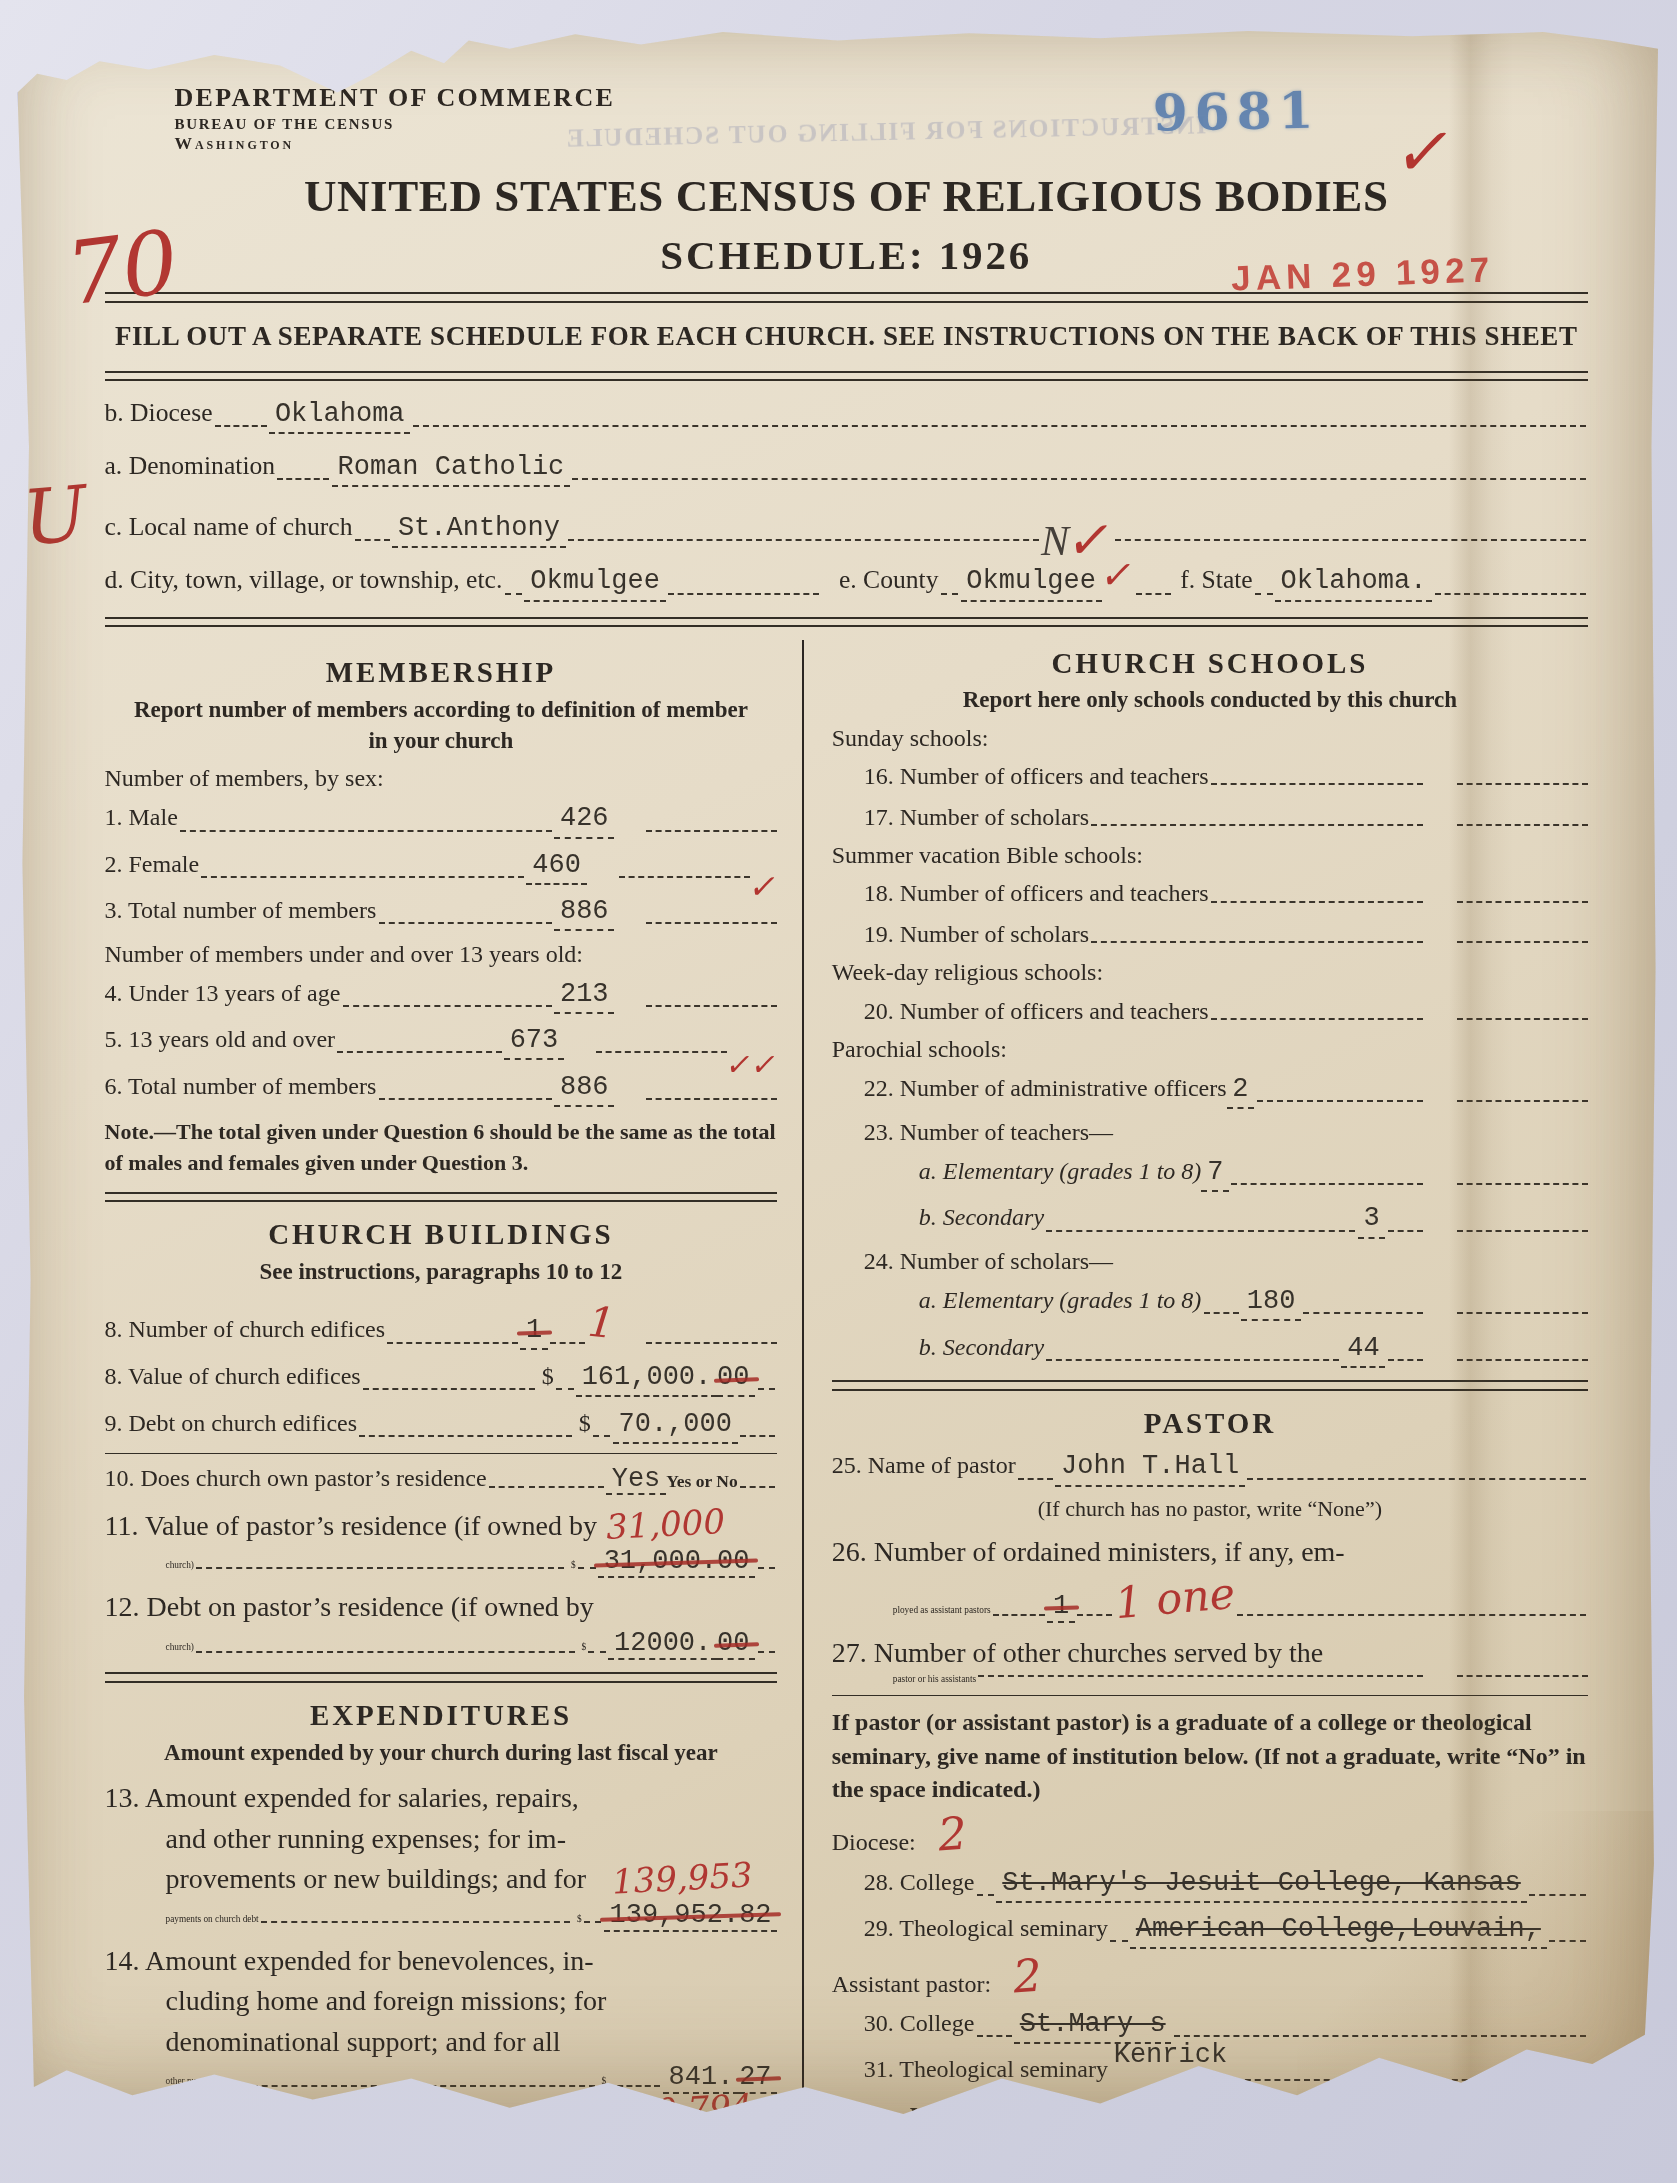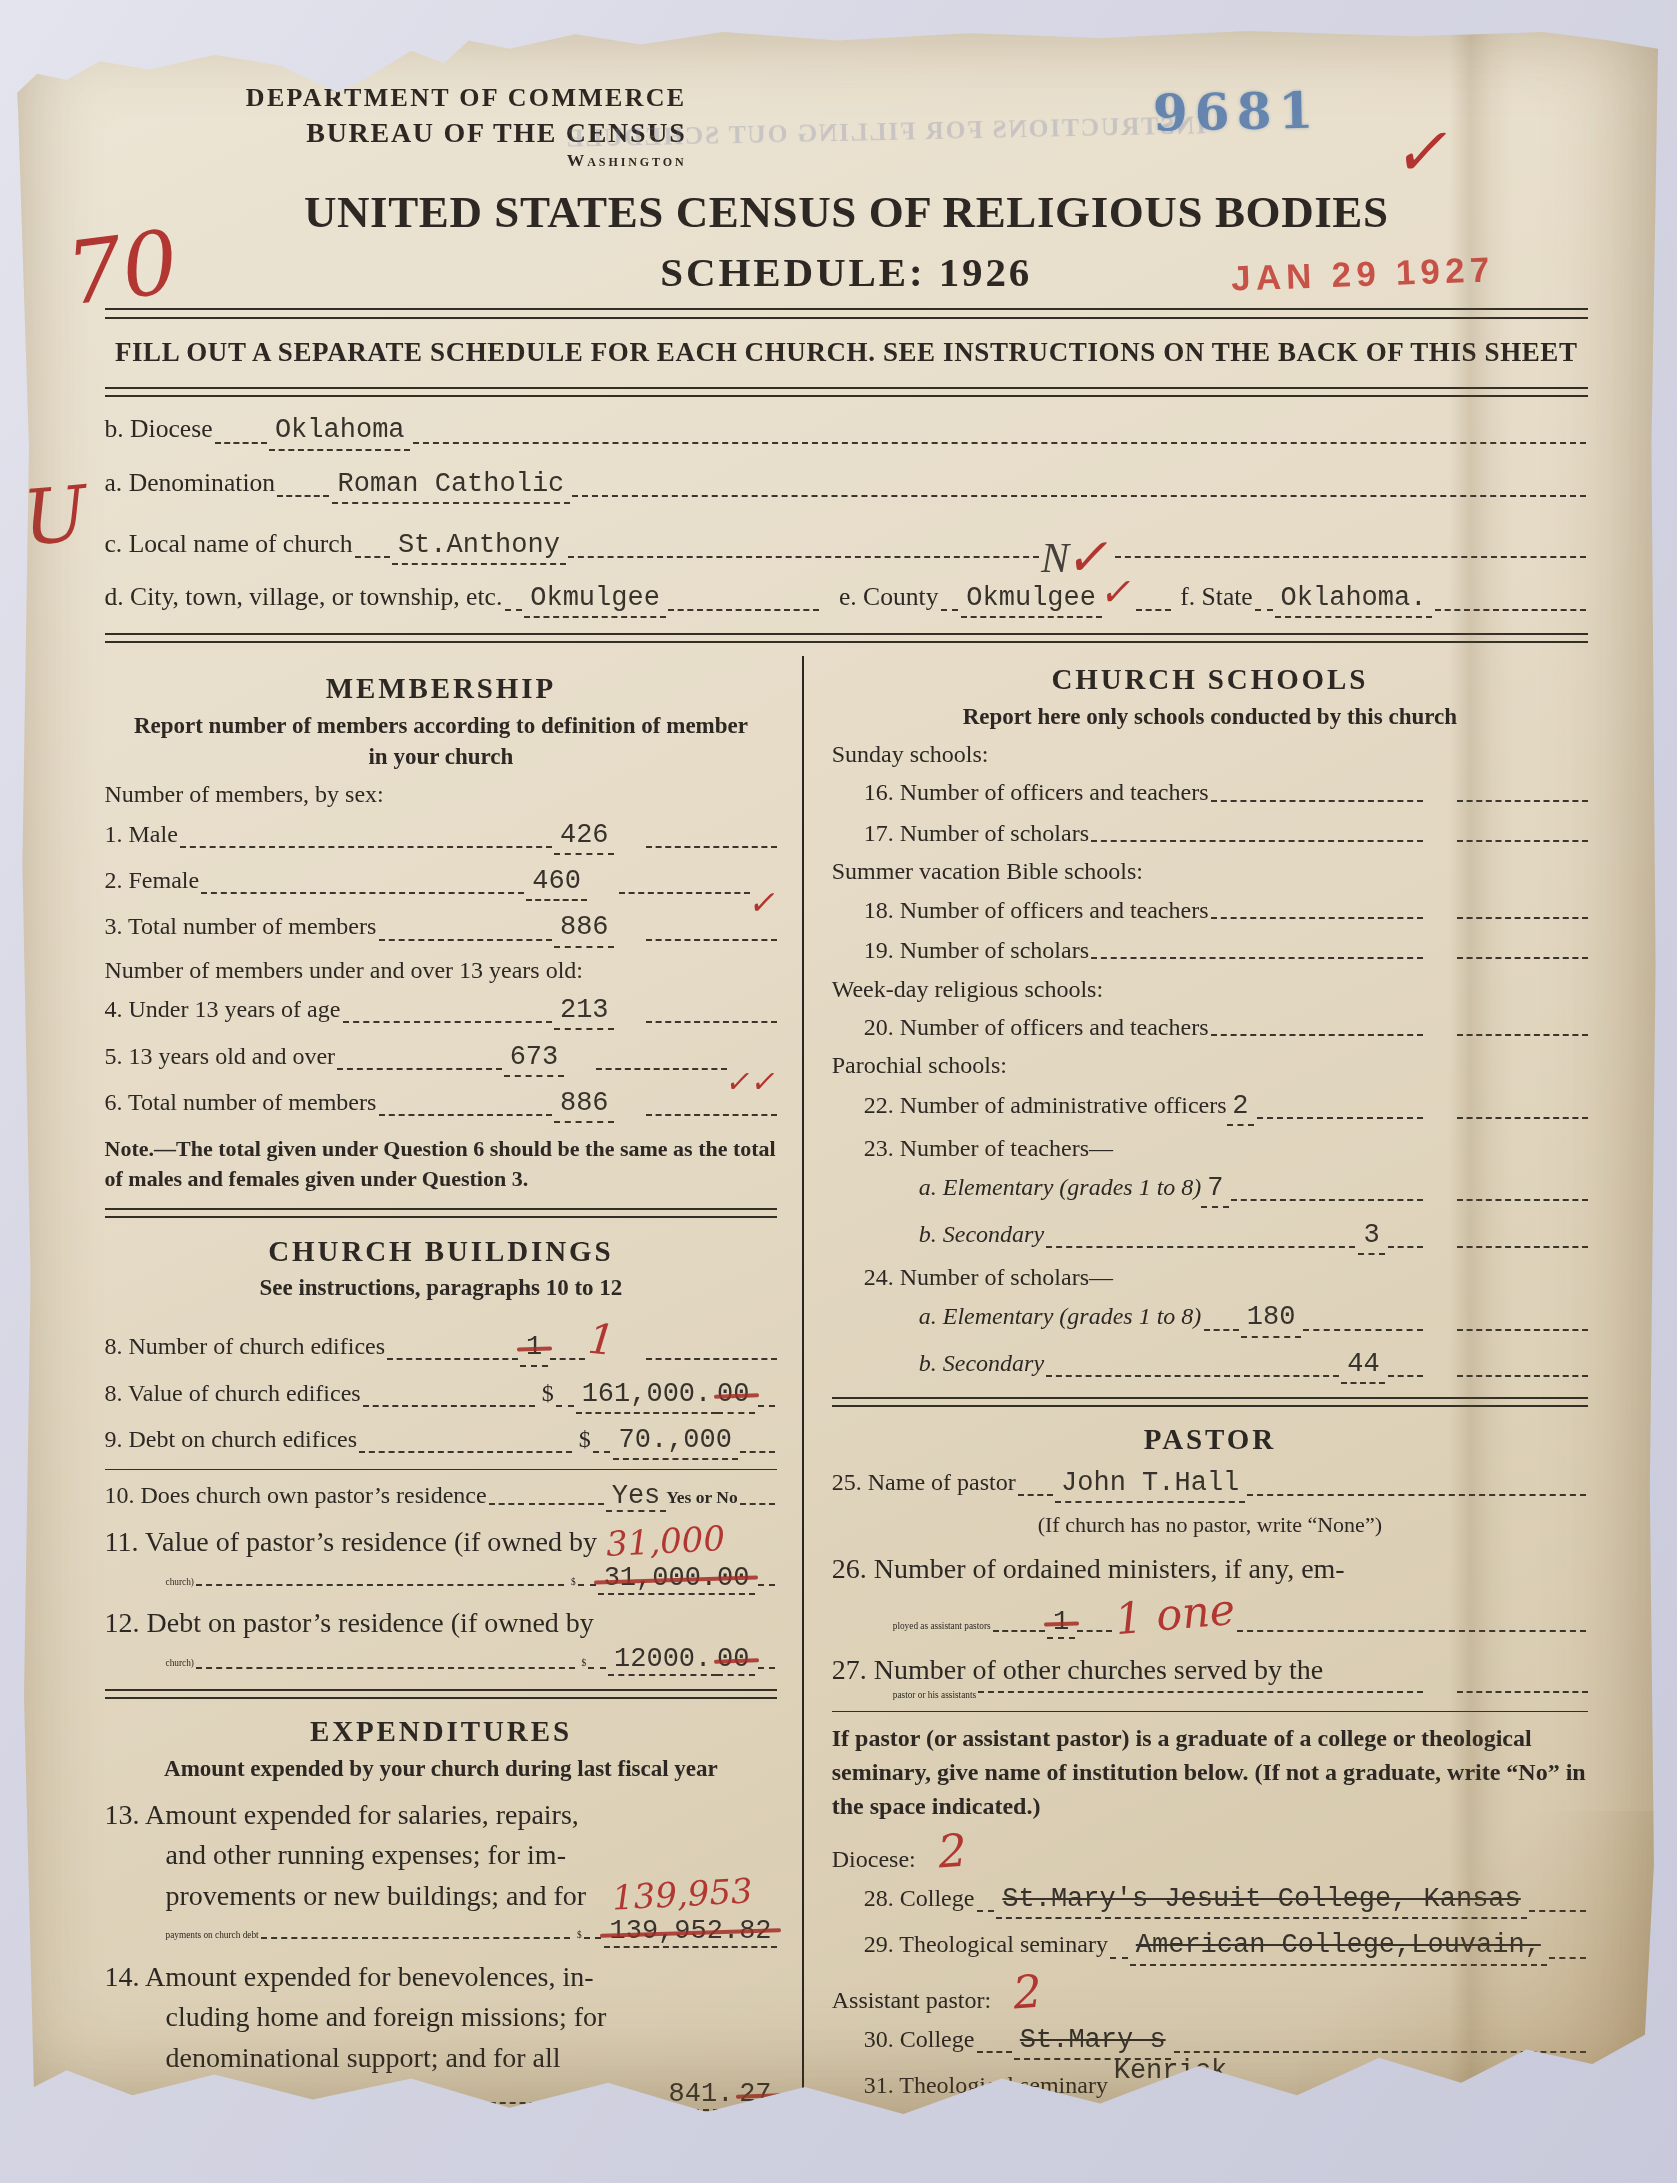--- a/index.html
+++ b/index.html
@@ -13,23 +13,23 @@
     padding:52px 70px 23px 87px;box-sizing:border-box;}
   .paper::after{content:"";position:absolute;inset:0;pointer-events:none;
     box-shadow:inset 0 0 81px rgba(115,90,55,.28), inset -23px -35px 93px rgba(110,80,40,.22);}
   .crease-v{position:absolute;top:0;bottom:0;right:145px;width:64px;pointer-events:none;
     background:linear-gradient(90deg,transparent,rgba(110,85,45,.16),rgba(110,85,45,.05),transparent);}
   .fold-br{position:absolute;right:0;bottom:0;width:361px;height:303px;pointer-events:none;
     background:linear-gradient(315deg,rgba(140,100,50,.30),rgba(140,100,50,.10) 40%,transparent 65%);}
   .bleed{position:absolute;top:87px;left:431px;width:873px;transform:scaleX(-1) rotate(1.2deg);
     color:#7e84a8;opacity:.30;font-weight:bold;font-size:25.6px;letter-spacing:1.7px;text-align:center;filter:blur(0.6px);}
   
-  .agency{width:512px;margin-left:70px;text-align:right;line-height:1.25;}
+  .agency{width:512px;margin-left:70px;text-align:left;line-height:1.25;}
   .hdr1{font-size:26px;font-weight:bold;letter-spacing:2.3px;}
-  .hdr2{font-size:28px;font-weight:bold;letter-spacing:1.7px;}
+  .hdr2{font-size:15px;font-weight:bold;letter-spacing:1.7px;}
   .hdr3{font-size:17.5px;font-weight:bold;letter-spacing:2.9px;}
   .title{font-size:45px;font-weight:bold;text-align:center;letter-spacing:0.6px;margin-top:15px;}
   .subtitle{font-size:41px;font-weight:bold;text-align:center;letter-spacing:2.9px;margin-top:9.3px;}
   .stamp-serial{position:absolute;left:1135px;top:52px;font-family:"DejaVu Serif",serif;font-weight:bold;
     font-size:50px;color:#5b7fae;letter-spacing:7px;transform:rotate(-1deg);opacity:.92;text-shadow:0 0 3.5px rgba(91,127,174,.5);}
   .stamp-date{position:absolute;left:1213px;top:224px;font-family:"Liberation Sans",sans-serif;font-weight:bold;
     font-size:35px;color:#c23f36;letter-spacing:5.2px;transform:rotate(-2deg);opacity:.88;}
   .red70{position:absolute;left:49px;top:195px;font-family:"DejaVu Serif",serif;font-style:italic;
     font-size:87px;color:#b23732;transform:rotate(-7deg);line-height:1;}
   .redU{position:absolute;left:5.8px;top:448px;font-family:"DejaVu Serif",serif;font-style:italic;

